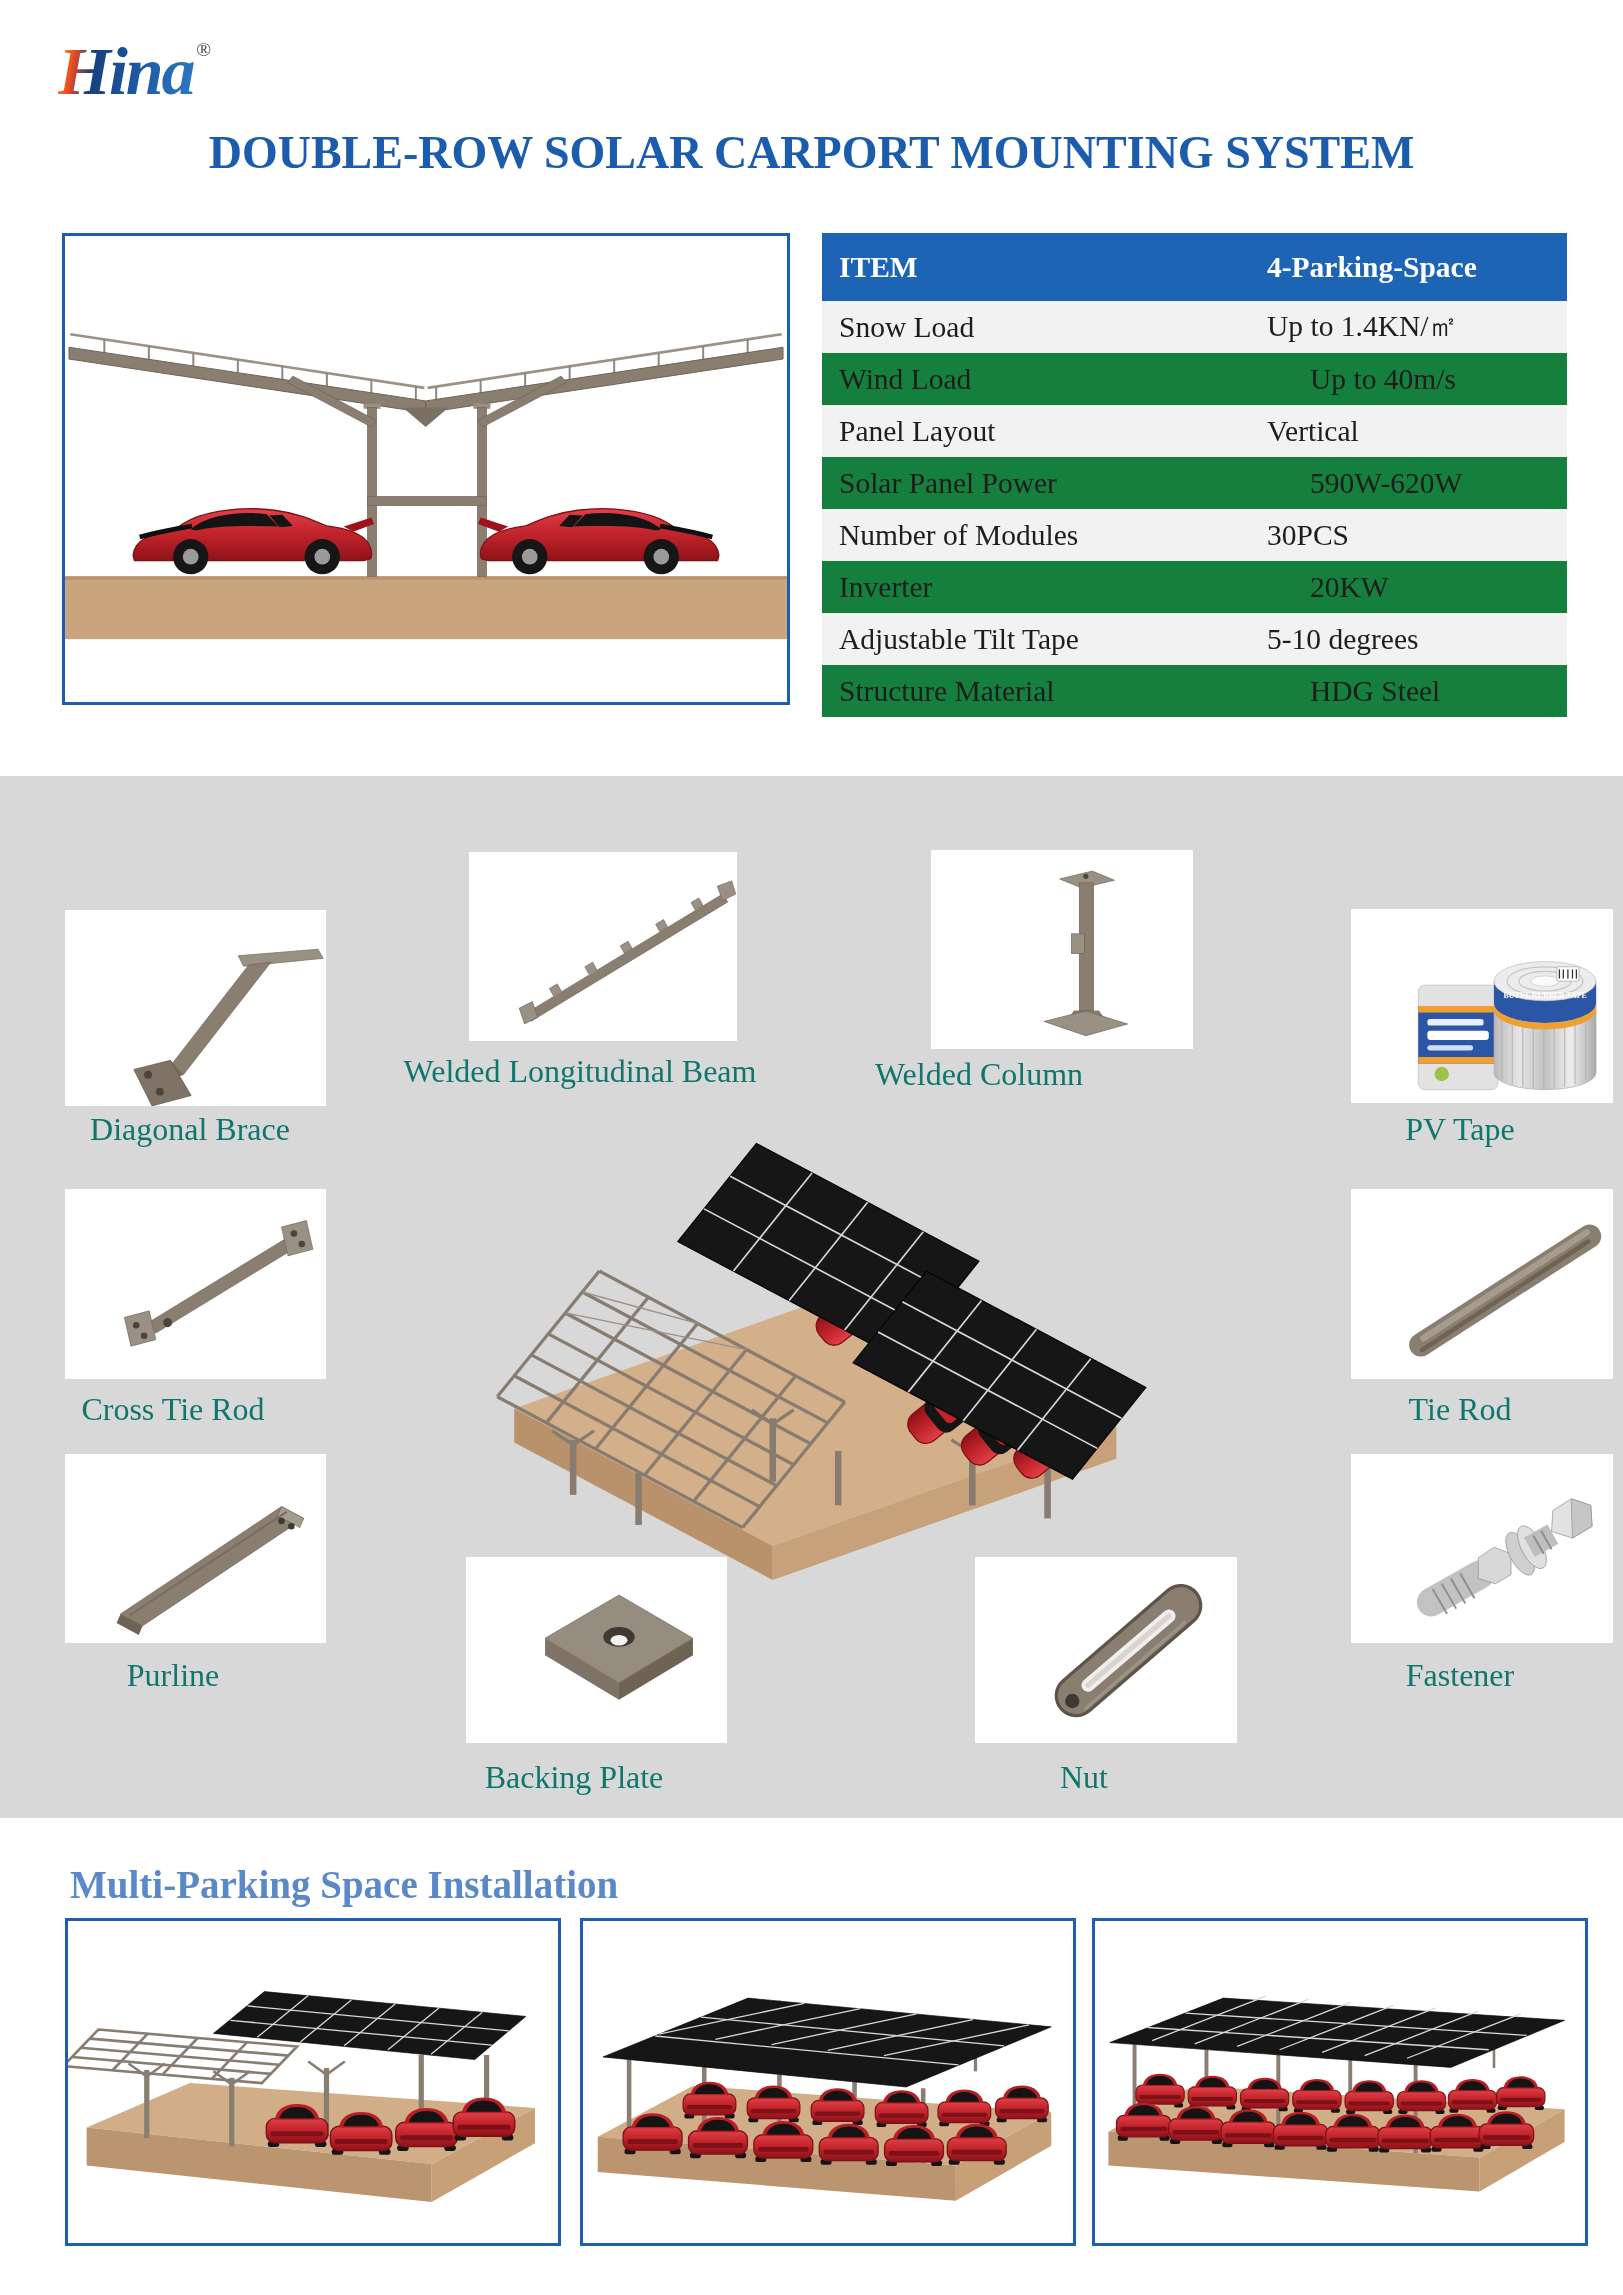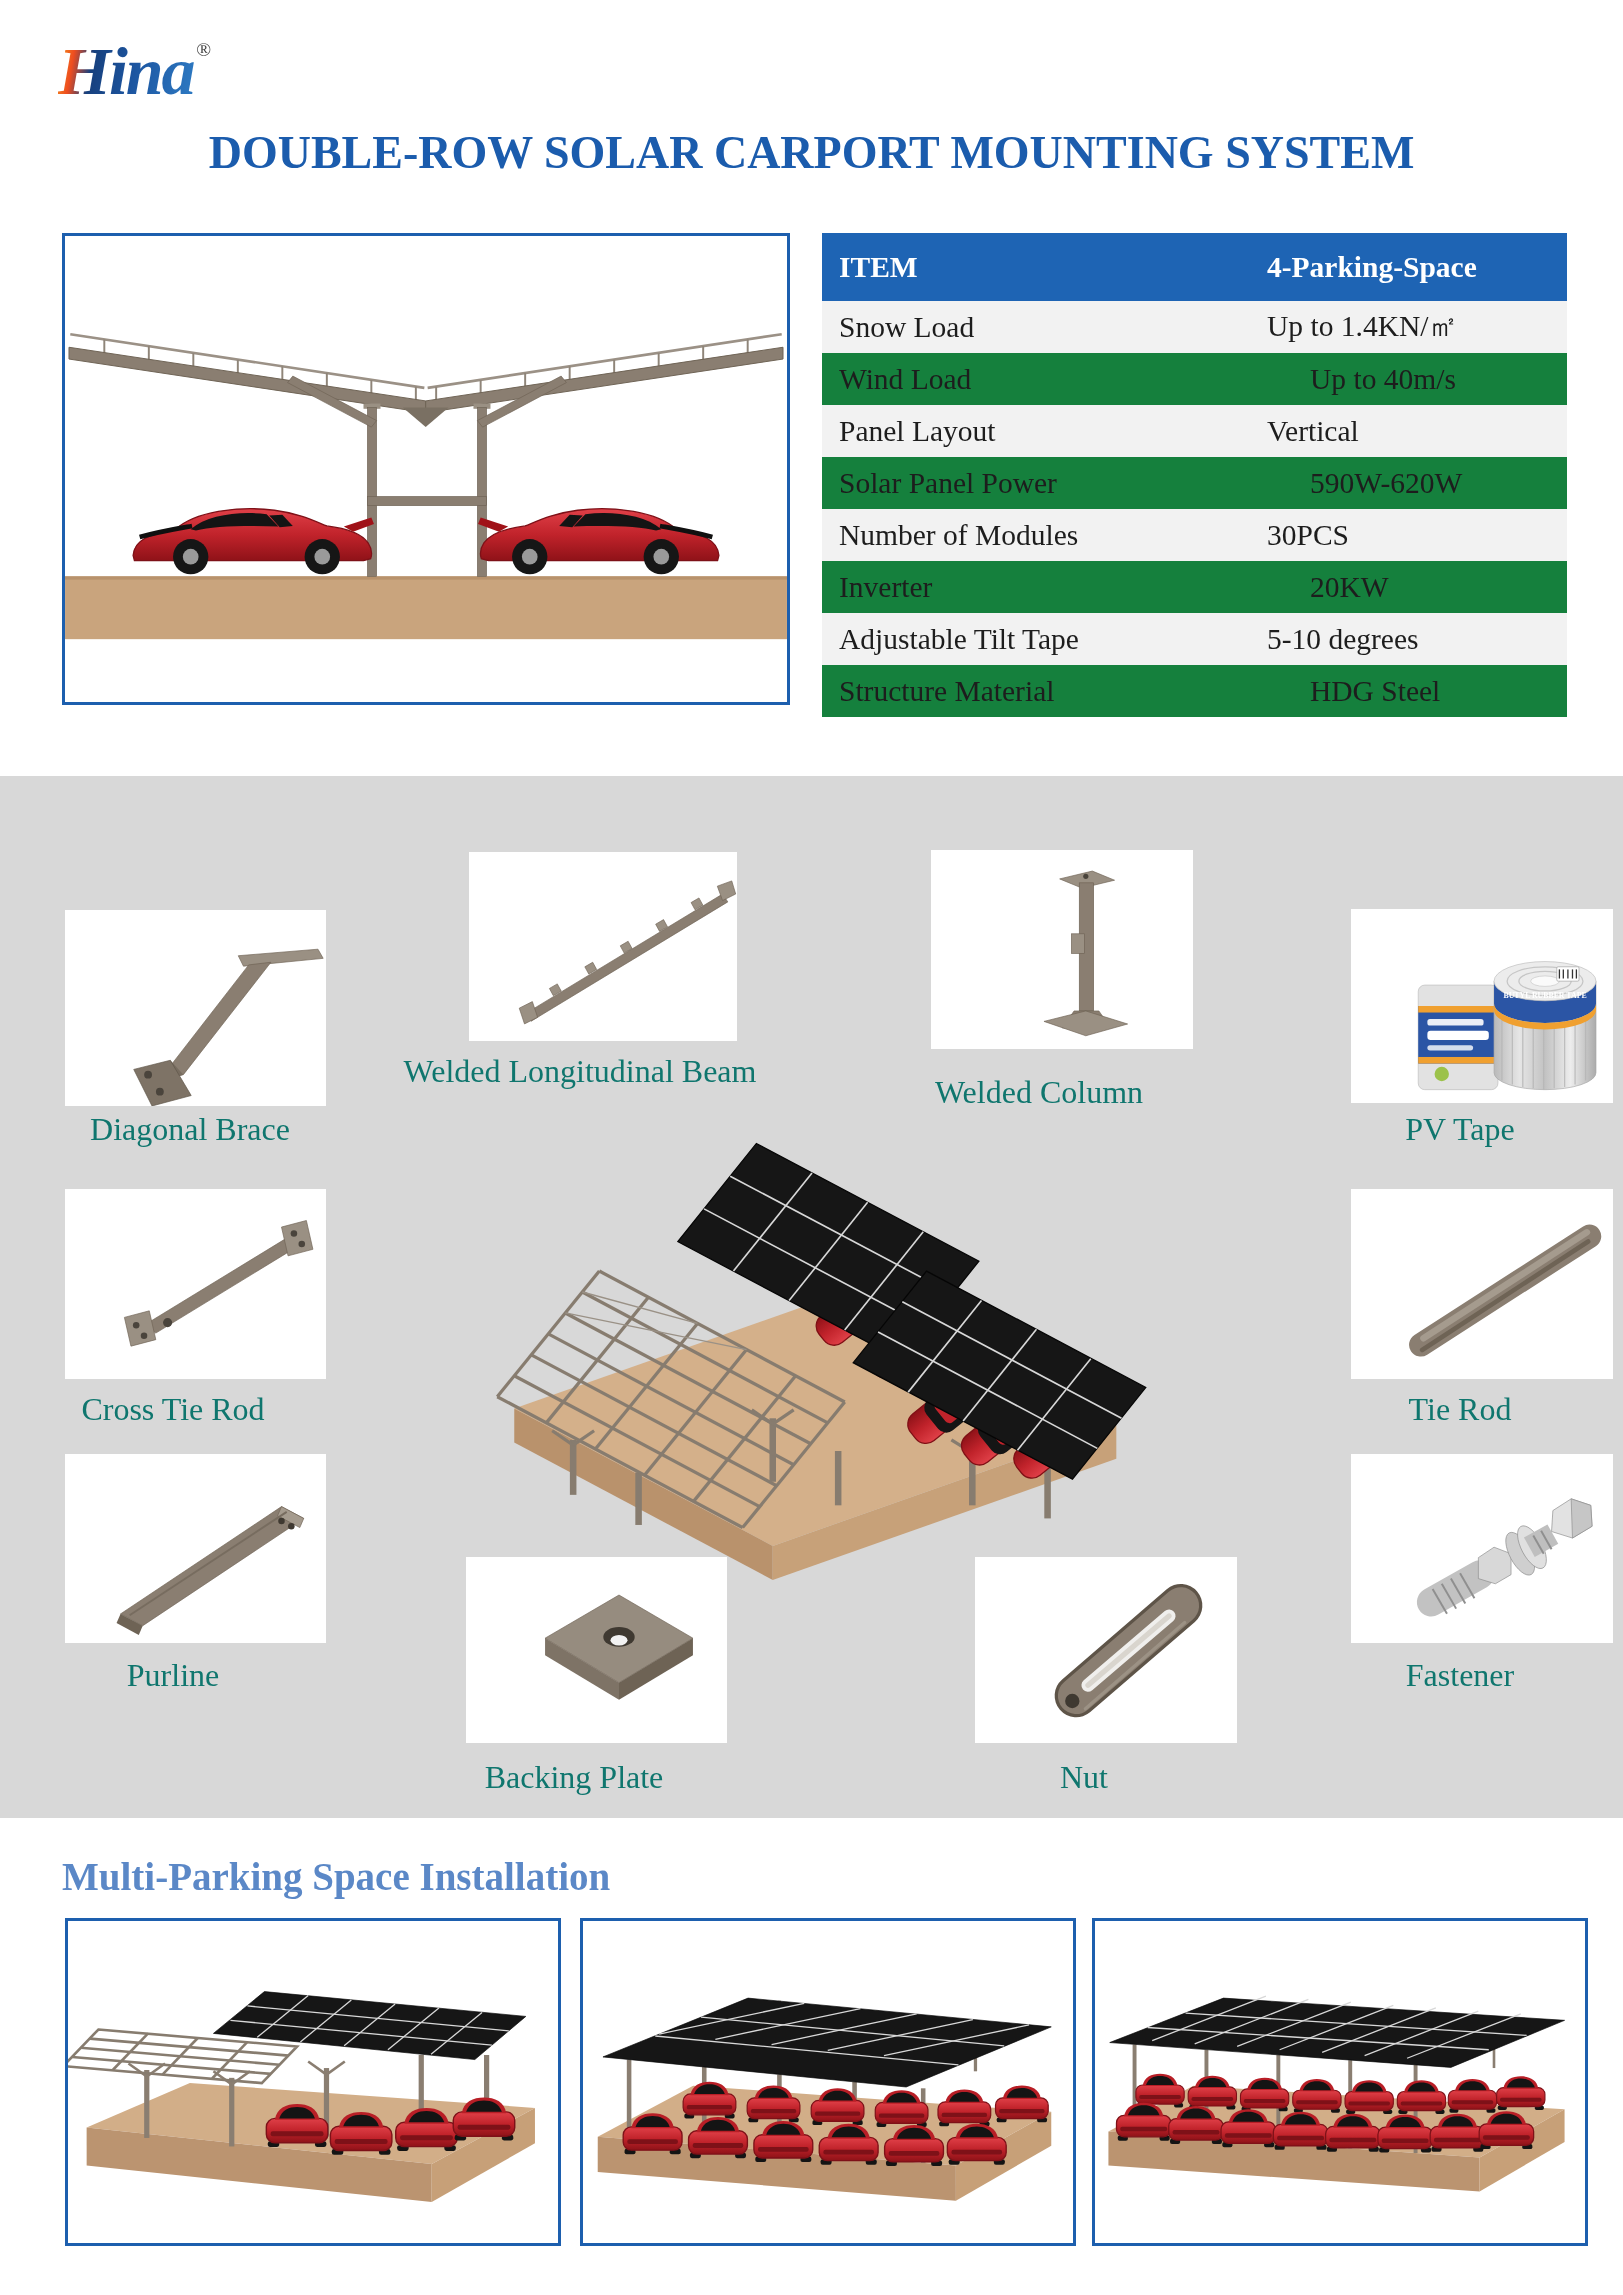--- a/index.html
+++ b/index.html
@@ -208,21 +208,21 @@
   <figure class="tile" style="left:931px;top:850px;width:217px;height:199px;margin:0;">
     <svg viewBox="0 0 332 304">
       <polygon points="128,44 178,32 212,46 162,58" fill="#9A9083" stroke="#6E6355"></polygon>
       <rect x="158" y="50" width="22" height="196" fill="#8A7E71" stroke="#6E6355"></rect>
       <rect x="146" y="128" width="20" height="30" fill="#9A9083" stroke="#6E6355"></rect>
       <polygon points="150,246 188,246 206,272 132,272" fill="#8A7E71" stroke="#6E6355"></polygon>
       <polygon points="104,262 168,246 232,266 168,284" fill="#9A9083" stroke="#6E6355"></polygon>
       <circle cx="168" cy="40" r="4" fill="#4A443C"></circle>
     </svg>
   </figure>
-  <div class="tile-label" style="left:1039px;top:1058px;margin-top:18px;">Welded Column</div>
+  <div class="tile-label" style="left:979px;top:1058px;">Welded Column</div>
 
   <figure class="tile" style="left:1351px;top:909px;width:217px;height:194px;margin:0;">
     <svg viewBox="0 0 332 296">
 
       <rect x="34" y="116" width="122" height="160" rx="10" fill="#E2E2E2" stroke="#BBBBBB"></rect>
       <rect x="34" y="148" width="122" height="88" fill="#2B55A5"></rect>
       <rect x="34" y="148" width="122" height="10" fill="#F0A030"></rect>
       <rect x="34" y="226" width="122" height="10" fill="#F0A030"></rect>
       <rect x="48" y="168" width="86" height="10" rx="4" fill="#FFFFFF" opacity="0.9"></rect>
       <rect x="48" y="186" width="94" height="14" rx="5" fill="#FFFFFF"></rect>
@@ -421,21 +421,21 @@
       <g stroke="#8F8F8F" stroke-width="3">
           <line x1="210" y1="124" x2="226" y2="152"></line>
           <line x1="222" y1="117" x2="238" y2="145"></line>
         </g>
       <polygon points="238,118 240,86 268,68 298,78 300,110 270,128" fill="#E2E2E2" stroke="#8A8A8A"></polygon>
       <polygon points="268,68 298,78 300,110 270,128" fill="#C6C6C6" stroke="#8A8A8A"></polygon>
     </svg>
   </figure>
   <div class="tile-label" style="left:1460px;top:1659px;">Fastener</div>
 
-  <h2 class="abs multi-title" style="margin:0;">Multi-Parking Space Installation</h2>
+  <h2 class="abs multi-title" style="margin:8px;">Multi-Parking Space Installation</h2>
 
   <div class="abs install-frame" style="left:65px;">
     <svg viewBox="0 0 738 482" width="483" height="315">
       <polygon points="28,316 186,248 714,286 556,372" fill="#D2AE88"></polygon>
       <polygon points="28,316 556,372 556,430 28,374" fill="#BB9470"></polygon>
       <polygon points="556,372 714,286 714,340 556,430" fill="#C7A078"></polygon>
       <g stroke="#8A7E71" stroke-width="8">
         <line x1="120" y1="228" x2="120" y2="332"></line>
           <line x1="250" y1="240" x2="250" y2="345"></line>
         <line x1="395" y1="225" x2="395" y2="330"></line>

